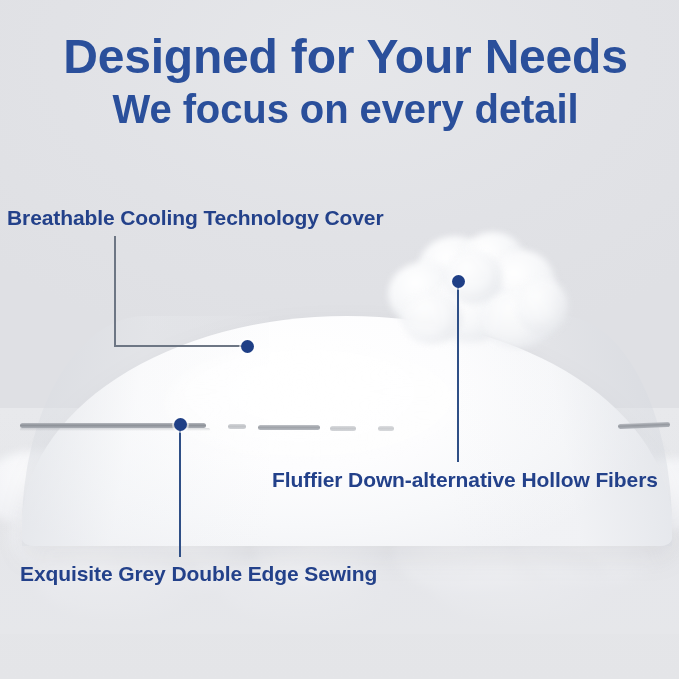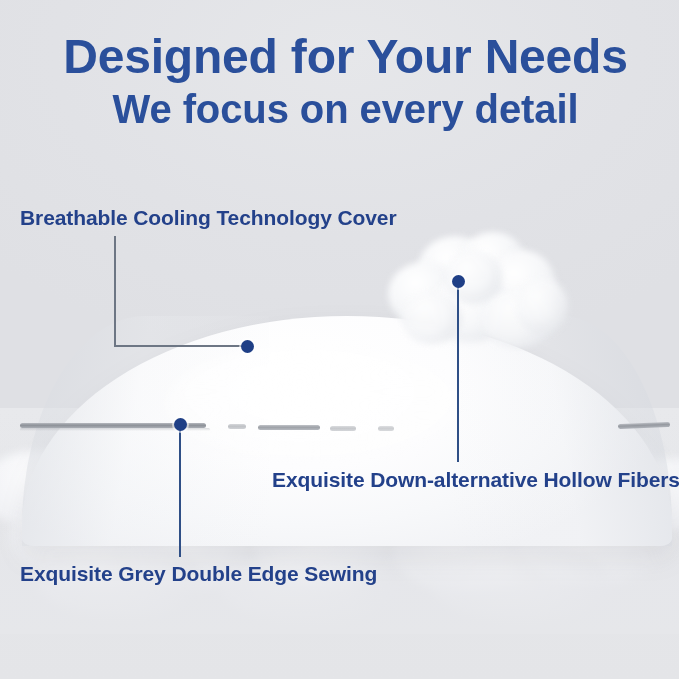--- a/index.html
+++ b/index.html
@@ -185,21 +185,21 @@
 
   
   .callout-label {
     position: absolute;
     font-size: 21px;
     font-weight: bold;
     color: #23418a;
     white-space: nowrap;
     letter-spacing: -0.1px;
   }
-  .cl-1 { left: 20px;  top: 206px; text-align: right; }
+  .cl-1 { left: 7px;  top: 206px; text-align: right; }
   .cl-2 { left: 272px; top: 468px; }
   .cl-3 { left: 20px;  top: 562px; text-align: right; }
 </style>
 </head>
 <body>
 
 <div id="infographic">
 
   <div class="bg-base"></div>
   <div class="bg-plane"></div>
@@ -256,19 +256,19 @@
     <h2 class="subtitle">We focus on every detail</h2>
   </div>
 
   <div class="leader-line leader-v leader-grey" style="left:114px; top:236px; height:111px;"></div>
   <div class="leader-line leader-h leader-grey" style="left:114px; top:345px; width:134px;"></div>
   <div class="dot" style="left:241px; top:340px;"></div>
   <div class="callout-label cl-1">Breathable Cooling Technology Cover</div>
 
   <div class="leader-line leader-v" style="left:457px; top:286px; height:176px;"></div>
   <div class="dot" style="left:452px; top:275px;"></div>
-  <div class="callout-label cl-2">Exquisite Down-alternative Hollow Fibers</div>
+  <div class="callout-label cl-2">Fluffier Down-alternative Hollow Fibers</div>
 
   <div class="leader-line leader-v" style="left:179px; top:429px; height:128px;"></div>
   <div class="dot" style="left:174px; top:418px;"></div>
   <div class="callout-label cl-3">Exquisite Grey Double Edge Sewing</div>
 
 </div>
 
 </body></html>

